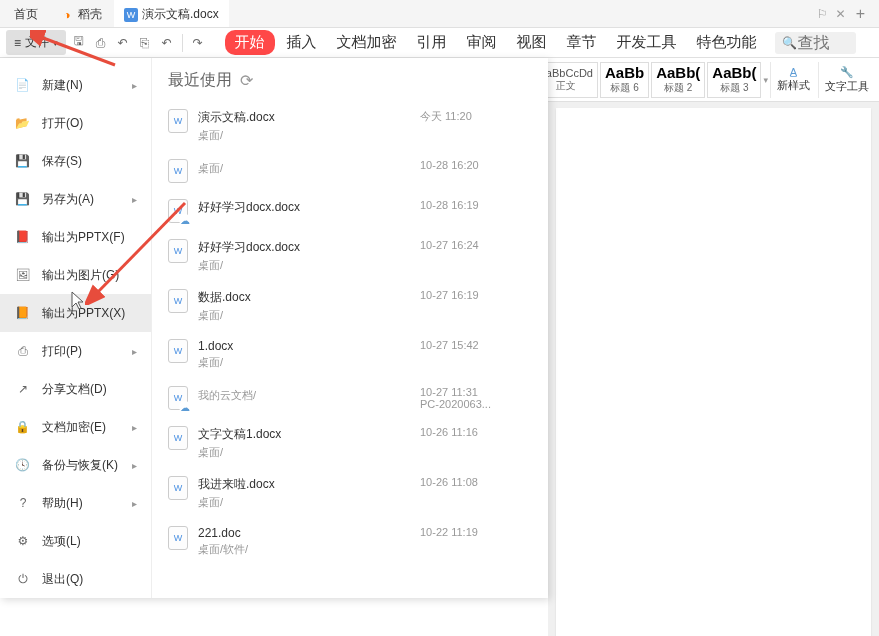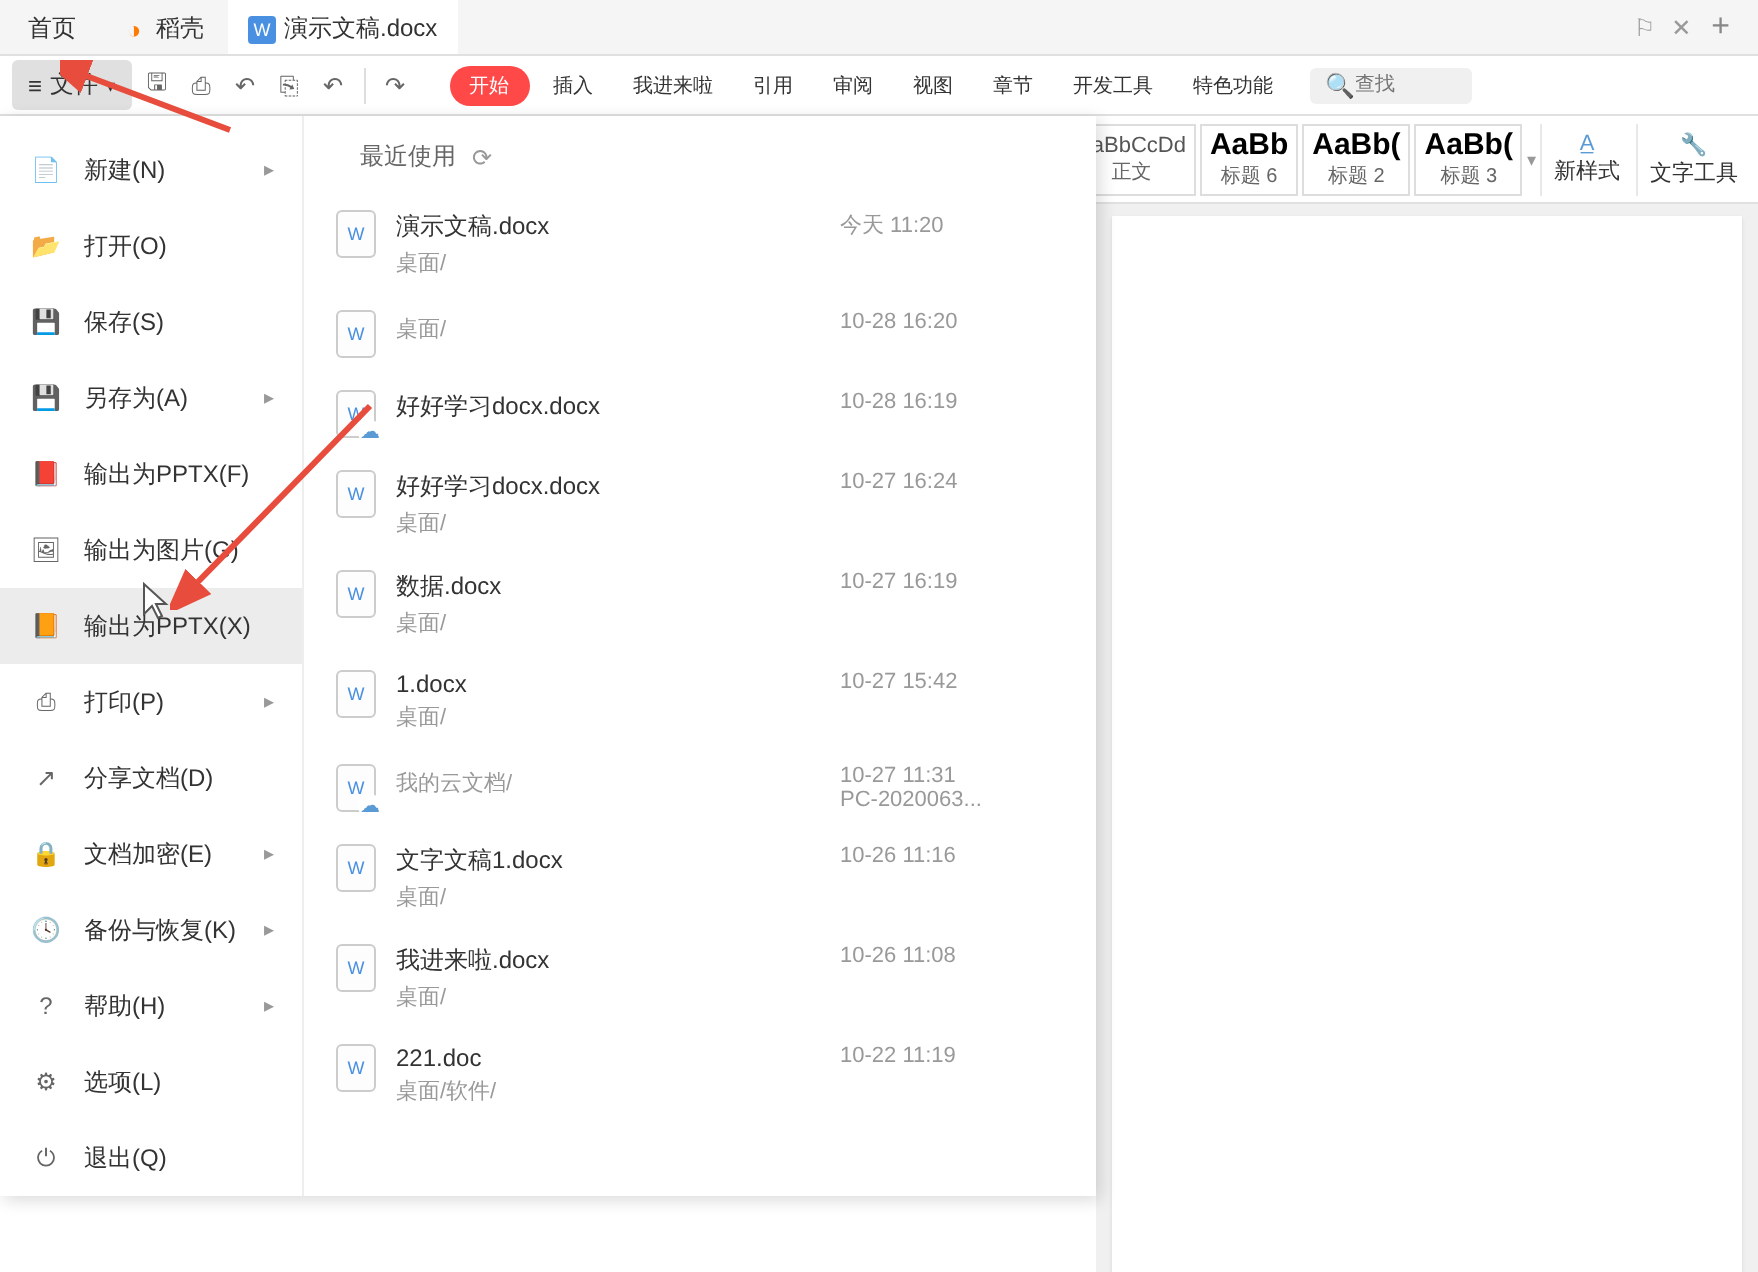--- a/index.html
+++ b/index.html
@@ -13,41 +13,41 @@
     .tab-icon { width: 14px; height: 14px; margin-right: 4px; display: inline-flex; align-items: center; justify-content: center; }
     .tab-close { display: flex; align-items: center; margin-left: auto; padding-left: 20px; color: #999; gap: 8px; }
     .tab-plus { color: #888; font-size: 16px; padding: 0 10px; }
     .orange-icon { color: #ff7a00; font-weight: bold; }
     .blue-icon { background: #4a90e2; color: #fff; width: 14px; height: 14px; border-radius: 2px; font-size: 9px; display: flex; align-items: center; justify-content: center; }
     
     .toolbar { display: flex; align-items: center; height: 30px; background: #fff; border-bottom: 1px solid #e0e0e0; padding: 0 6px; gap: 4px; }
     .file-btn { background: #e0e0e0; padding: 4px 8px; border-radius: 3px; display: flex; align-items: center; gap: 4px; font-size: 12px; color: #333; position: relative; }
     .tb-icon { width: 18px; height: 18px; color: #666; display: flex; align-items: center; justify-content: center; }
     .tb-sep { width: 1px; height: 18px; background: #ddd; margin: 0 2px; }
-    .menu-tab { padding: 4px 8px; color: #333; font-size: 10px; }
+    .menu-tab { padding: 4px 8px; color: #333; font-size: 15px; }
     .menu-tab.active { background: #ff4848; color: #fff; border-radius: 10px; padding: 3px 10px; }
     .search-box { display: flex; align-items: center; background: #f0f0f0; border-radius: 3px; padding: 2px 8px; margin-left: 6px; }
-    .search-box input { border: none; background: transparent; outline: none; width: 50px; font-size: 10px; }
+    .search-box input { border: none; background: transparent; outline: none; width: 50px; font-size: 16px; }
     
     .styles-ribbon { position: absolute; right: 0; top: 58px; height: 44px; display: flex; align-items: center; background: #fff; border-bottom: 1px solid #e0e0e0; padding: 0 4px; gap: 2px; }
     .style-item { border: 1px solid #ddd; padding: 2px 4px; height: 36px; display: flex; flex-direction: column; justify-content: center; align-items: center; font-size: 11px; min-width: 48px; }
     .style-preview { font-size: 11px; color: #555; }
     .style-preview.big { font-size: 15px; font-weight: bold; color: #000; }
     .style-label { font-size: 10px; color: #666; }
     .ribbon-action { display: flex; flex-direction: column; align-items: center; justify-content: center; padding: 2px 6px; font-size: 11px; color: #333; border-left: 1px solid #e8e8e8; height: 36px; }
     
     .dropdown-overlay { position: absolute; top: 58px; left: 0; width: 548px; height: 540px; background: #fff; box-shadow: 2px 2px 8px rgba(0,0,0,0.15); display: flex; z-index: 10; }
     .file-menu { width: 152px; border-right: 1px solid #eee; padding: 8px 0; overflow-y: auto; }
     .file-menu-item { display: flex; align-items: center; padding: 10px 14px; color: #333; font-size: 12px; gap: 10px; cursor: pointer; position: relative; }
     .file-menu-item.selected { background: #ececec; }
     .file-menu-item .chev { margin-left: auto; color: #999; font-size: 10px; }
     .fm-icon { width: 18px; height: 18px; color: #666; display: flex; align-items: center; justify-content: center; }
     
     .recent-panel { flex: 1; padding: 12px 16px; overflow-y: auto; position: relative; }
-    .recent-header { display: flex; align-items: center; gap: 8px; color: #666; font-size: 12px; margin-bottom: 10px; margin-left: 12px; }
+    .recent-header { display: flex; align-items: center; gap: 8px; color: #666; font-size: 16px; margin-bottom: 10px; }
     .recent-item { display: flex; align-items: flex-start; padding: 8px 0; gap: 10px; }
     .recent-icon { width: 20px; height: 24px; border: 1px solid #ccc; border-radius: 3px; display: flex; align-items: center; justify-content: center; font-size: 9px; color: #4a90e2; flex-shrink: 0; background: #fdfdfd; }
     .recent-icon.docx { color: #4a90e2; }
     .recent-icon.cloud { position: relative; }
     .recent-icon.cloud::after { content: '☁'; position: absolute; bottom: -4px; right: -4px; font-size: 10px; color: #5b9bd5; background: #fff; border-radius: 50%; width: 12px; height: 12px; display: flex; align-items: center; justify-content: center; }
     .recent-info { flex: 1; }
     .recent-name { font-size: 12px; color: #333; }
     .recent-path { font-size: 11px; color: #999; margin-top: 2px; }
     .recent-time { font-size: 11px; color: #999; width: 90px; text-align: left; flex-shrink: 0; }
     .recent-chev { color: #bbb; font-size: 10px; width: 12px; visibility: hidden; }
@@ -89,21 +89,21 @@
   <span class="tb-icon">🖫</span>
   <span class="tb-icon">⎙</span>
   <span class="tb-icon">↶</span>
   <span class="tb-icon">⎘</span>
   <span class="tb-icon">↶</span>
   <span class="tb-sep"></span>
   <span class="tb-icon">↷</span>
   <span style="width:10px;"></span>
   <span class="menu-tab active">开始</span>
   <span class="menu-tab">插入</span>
-  <span class="menu-tab">我进来啦</span>
+  <span class="menu-tab">文档加密</span>
   <span class="menu-tab">引用</span>
   <span class="menu-tab">审阅</span>
   <span class="menu-tab">视图</span>
   <span class="menu-tab">章节</span>
   <span class="menu-tab">开发工具</span>
   <span class="menu-tab">特色功能</span>
   <div class="search-box">
     <span style="color:#888;">🔍</span>
     <input placeholder="查找" style="">
   </div>

